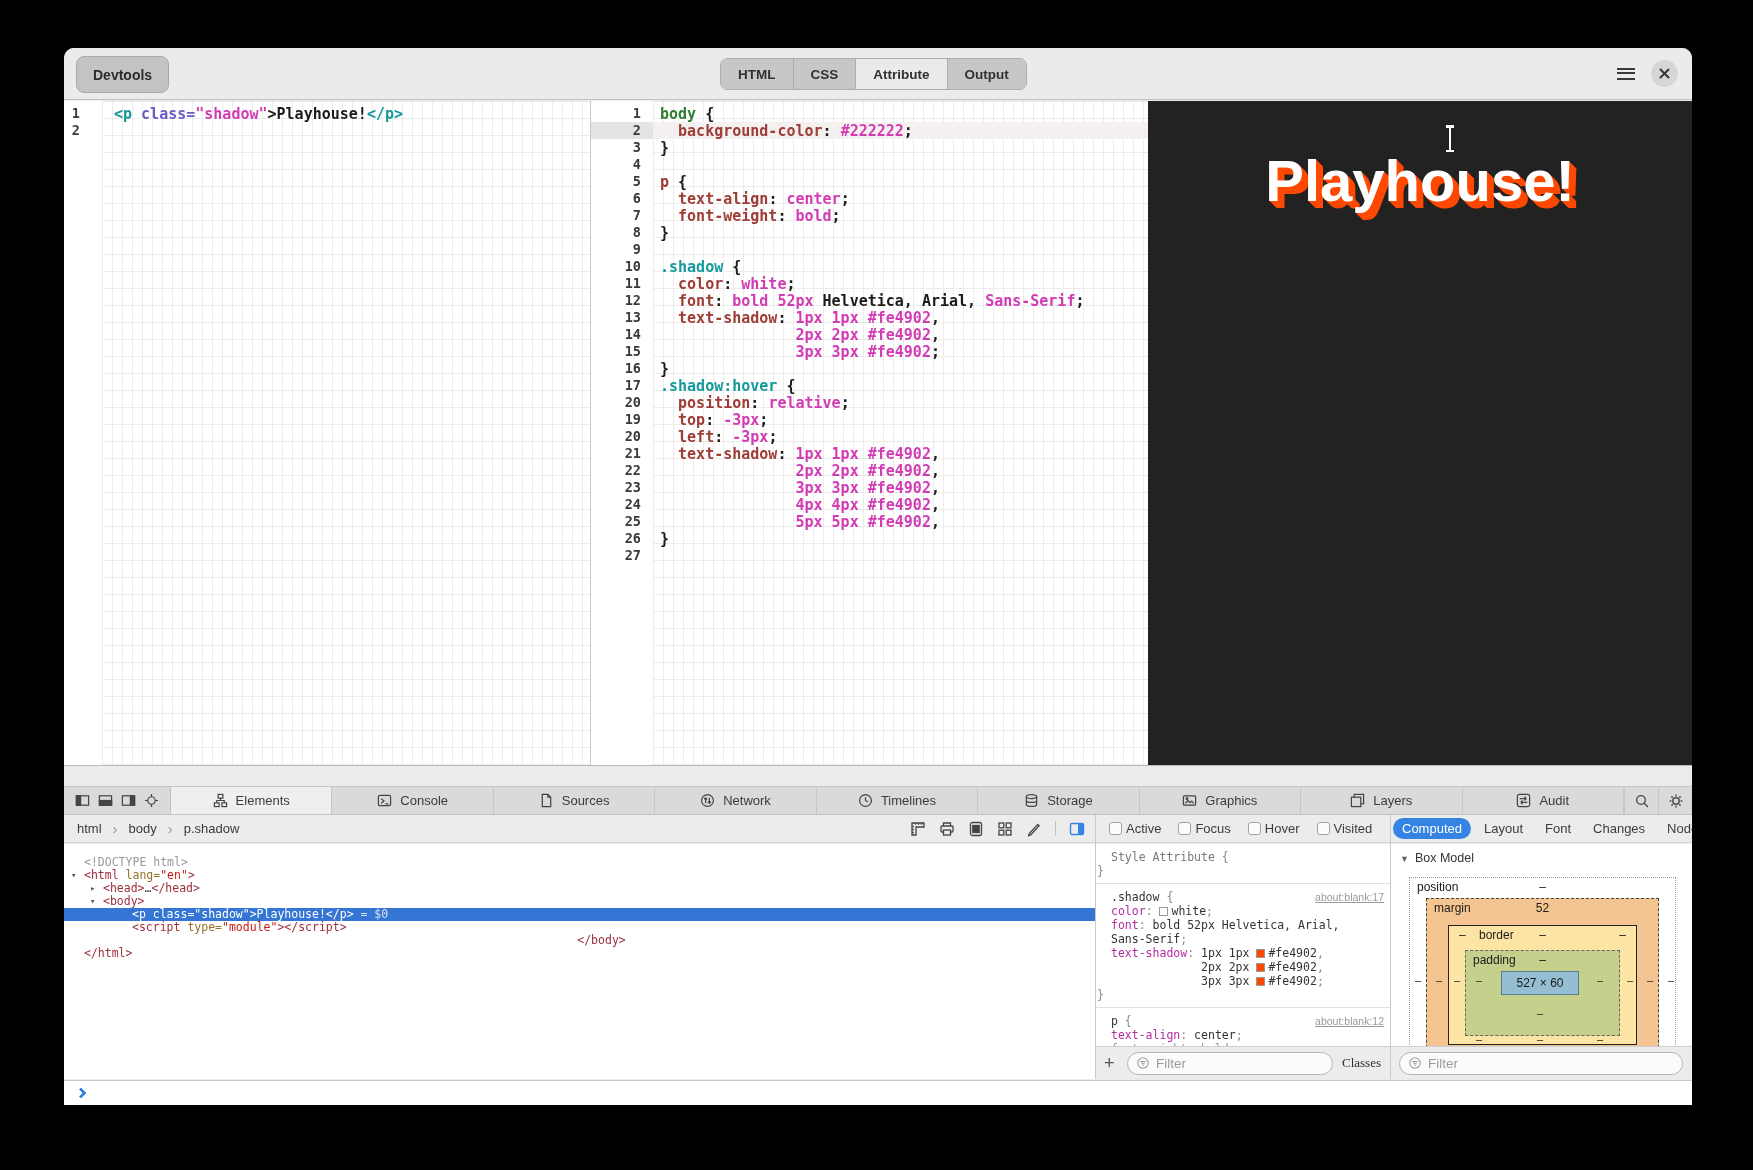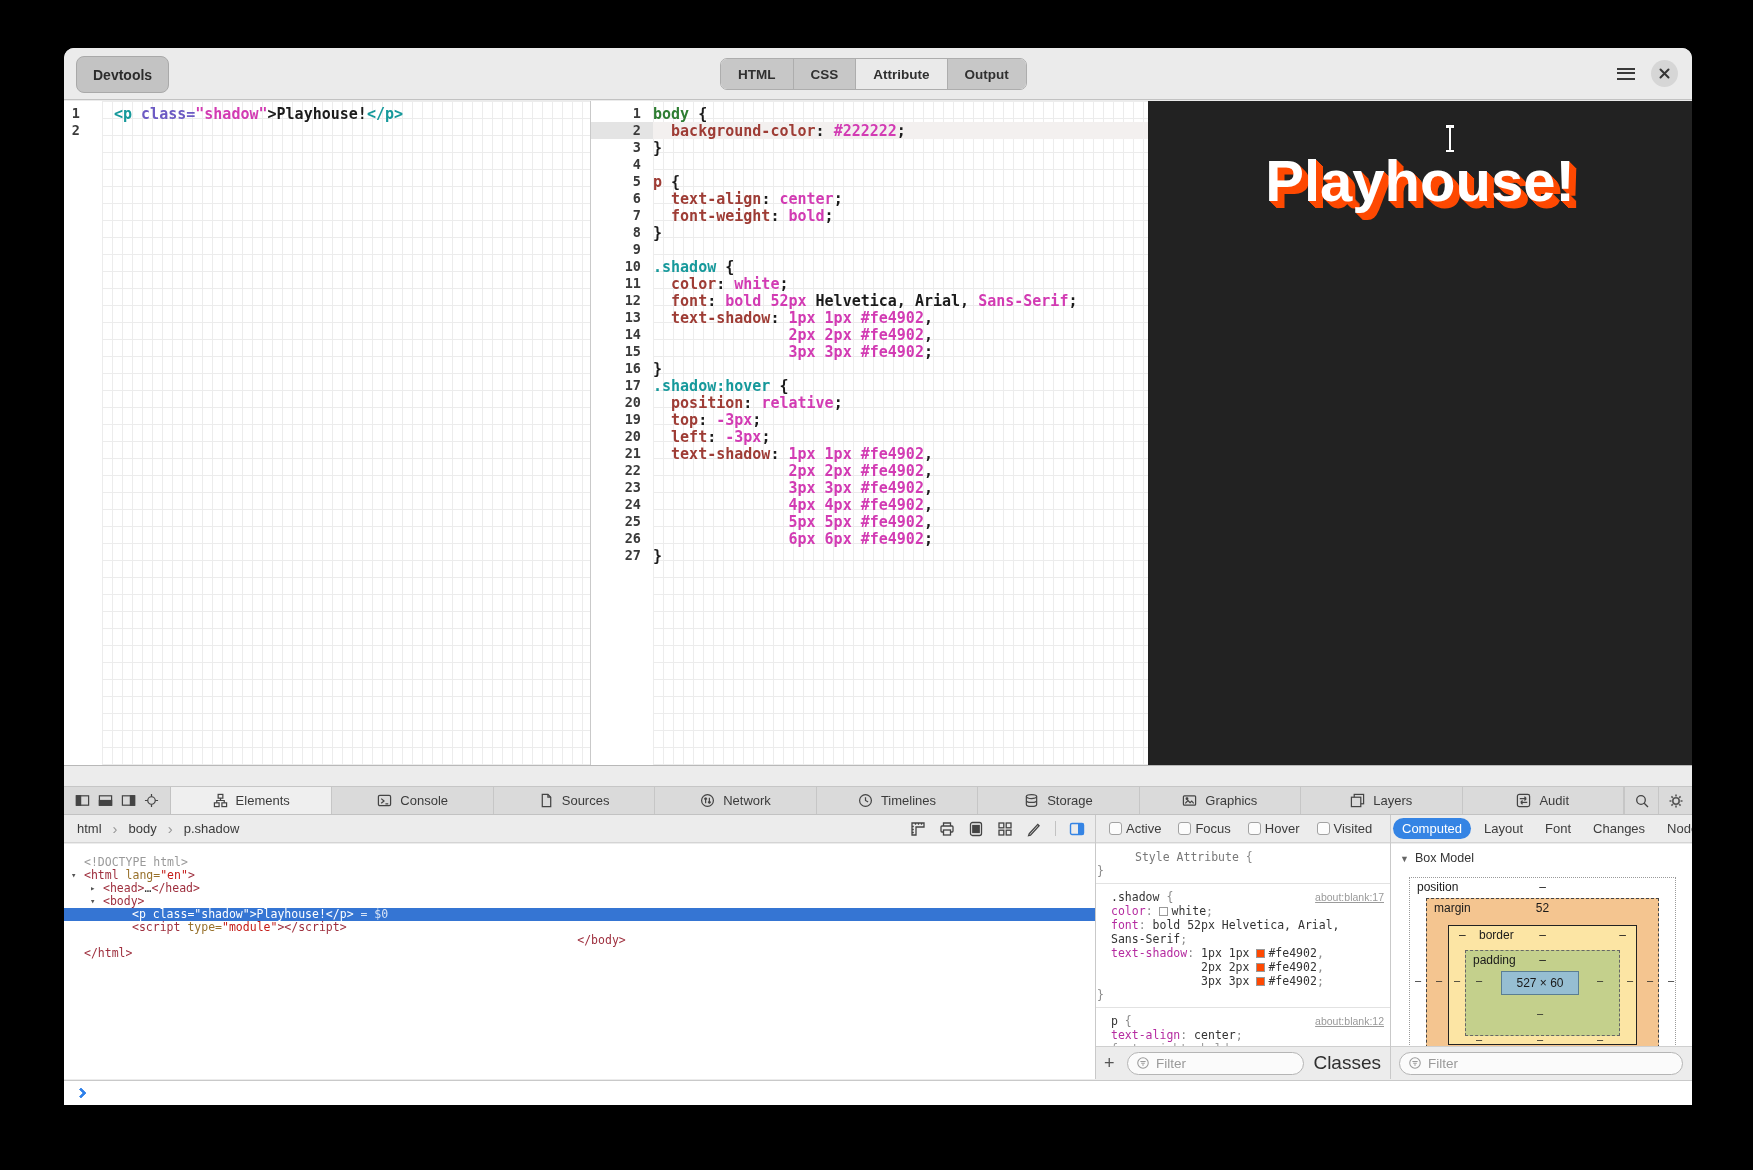--- a/index.html
+++ b/index.html
@@ -39,21 +39,21 @@
     font:bold 13.5px "DejaVu Sans Mono",monospace; color:#3a3a3a; }
   .pane-html .ln { padding-right:22px; }
   .pane-css  .ln { padding-right:12px; }
   .ln.cur { background:#e4e4e4; }
   .codearea { flex:1; padding-top:4px; background-color:#fff;
     background-image:linear-gradient(to right,#ececec 1px,transparent 1px),
                      linear-gradient(to bottom,#ececec 1px,transparent 1px);
     background-size:10px 17px; }
   .cl { height:17px; line-height:17px; font:bold 15px "DejaVu Sans Mono",monospace; }
   .pane-html .cl { padding-left:12px; }
-  .pane-css  .cl { }
+  .pane-css  .cl { padding-left:7px; }
   .cl.cur { background:#f3f0ef; }
   .tk { white-space:pre; }
   .cl .p { color:#1b1b1b; }
   .cl .t { color:var(--syntax-teal); }
   .cl .g { color:var(--syntax-green); }
   .cl .m { color:var(--syntax-maroon); }
   .cl .v, .cl .s { color:var(--syntax-magenta); }
   .cl .u { color:var(--syntax-purple); }
 
   .pane-output { position:absolute; left:1084px; right:0; top:0; bottom:0; background:var(--output-background); }
@@ -119,21 +119,21 @@
   .styles-panel { position:absolute; left:1031px; top:78px; width:295px; height:202px; background:#fff;
     font:11.5px "DejaVu Sans Mono",monospace; overflow:hidden; }
   .sec { padding:6px 6px 5px 16px; border-bottom:1px solid #e2e2e2; }
   .sel-row { display:flex; align-items:baseline; line-height:14px; }
   .rule-link { margin-left:auto; font:10.5px "Liberation Sans",sans-serif; color:#9a9a9a; text-decoration:underline; }
   .prop-line { line-height:14px; }
   .close-line { margin-left:-14px; line-height:14px; color:#8a8a8a; }
   .styles-panel .n { color:var(--style-prop); }
   .styles-panel .x { color:#333; }
   .styles-panel .c { color:#8a8a8a; }
-  .styles-panel .hdr { color:#787878;margin-left:24px; }
+  .styles-panel .hdr { color:#787878; }
   .styles-panel .k { color:#9a9a9a; text-decoration:line-through; }
   .swW,.swO { display:inline-block; width:9px; height:9px; border:1px solid #999; margin:0 3px -1px 0; }
   .swW { background:#fff; } .swO { background:var(--shadow-orange); }
 
   .computed-panel { position:absolute; left:1326px; top:78px; right:0; height:202px; background:#fff; overflow:hidden; }
   .bm-header { font:12.5px "Liberation Sans",sans-serif; color:#333; padding:7px 0 0 10px; }
   .bm-header .tri { color:#666; font-size:9px; margin-right:6px; }
   .bm-box, .bm-content { position:absolute; font:12px "Liberation Sans",sans-serif; color:#1a1a1a; }
   .bm-position { left:19px; top:33px; width:267px; height:200px; background:#fff; border:1px dotted #9a9a9a; }
   .bm-margin   { left:16px; top:20px; width:233px; height:170px; background:var(--bm-margin); border:1px dashed #444; }
@@ -152,21 +152,21 @@
     display:flex; align-items:center; padding:0 9px; gap:9px; }
   .fb-left { left:1031px; width:295px; }
   .fb-right { left:1326px; right:0; }
   .plus { font-size:18px; color:#555; width:14px; line-height:14px; }
   .filter-input { flex:1; display:flex; align-items:center; gap:6px; height:23px;
     border:1px solid #b5b5b5; border-radius:12px; background:#fbfbfb; padding:0 8px; }
   .filter-input svg { width:14px; height:14px; flex:none; }
   .filter-input input { border:none; outline:none; background:transparent; width:100%;
     font:13.5px "Liberation Sans",sans-serif; color:#444; }
   .filter-input input::placeholder { color:#9a9a9a; }
-  .classes { font-size:19px; color:#2f2f2f; }
+  .classes { font-size:13px; color:#2f2f2f;font-family:Liberation Serif, serif; }
 
   .dt-console { position:absolute; left:0; top:314px; right:0; height:26px; background:#fff; border-top:1px solid #c9c9c9; }
   .prompt-chev { position:absolute; left:13px; top:8px; width:8px; height:8px;
     border-top:3px solid var(--console-blue); border-right:3px solid var(--console-blue);
     transform:rotate(45deg); border-radius:1px; }
 </style>
 </head>
 <body>
 
 <div class="window">
@@ -251,21 +251,20 @@
           <div class="cl"><span class="tk p">}</span></div>
           <div class="cl"><span class="tk t">.shadow:hover</span><span class="tk p"> {</span></div>
           <div class="cl"><span class="tk p">  </span><span class="tk m">position</span><span class="tk p">: </span><span class="tk v">relative</span><span class="tk p">;</span></div>
           <div class="cl"><span class="tk p">  </span><span class="tk m">top</span><span class="tk p">: </span><span class="tk v">-3px</span><span class="tk p">;</span></div>
           <div class="cl"><span class="tk p">  </span><span class="tk m">left</span><span class="tk p">: </span><span class="tk v">-3px</span><span class="tk p">;</span></div>
           <div class="cl"><span class="tk p">  </span><span class="tk m">text-shadow</span><span class="tk p">: </span><span class="tk v">1px 1px #fe4902</span><span class="tk p">,</span></div>
           <div class="cl"><span class="tk p">               </span><span class="tk v">2px 2px #fe4902</span><span class="tk p">,</span></div>
           <div class="cl"><span class="tk p">               </span><span class="tk v">3px 3px #fe4902</span><span class="tk p">,</span></div>
           <div class="cl"><span class="tk p">               </span><span class="tk v">4px 4px #fe4902</span><span class="tk p">,</span></div>
           <div class="cl"><span class="tk p">               </span><span class="tk v">5px 5px #fe4902</span><span class="tk p">,</span></div>
-          <div class="cl"><span class="tk p">               </span><span class="tk v">6px 6px #fe4902</span><span class="tk p">;</span></div>
           <div class="cl"><span class="tk p">}</span></div>
         </div>
     </div>
     <div class="pane-output">
       <div class="playhouse">Playhouse!</div>
       <div class="ibeam">
           <i class="top"></i>
           <i class="stem"></i>
           <i class="bot"></i>
         </div>

